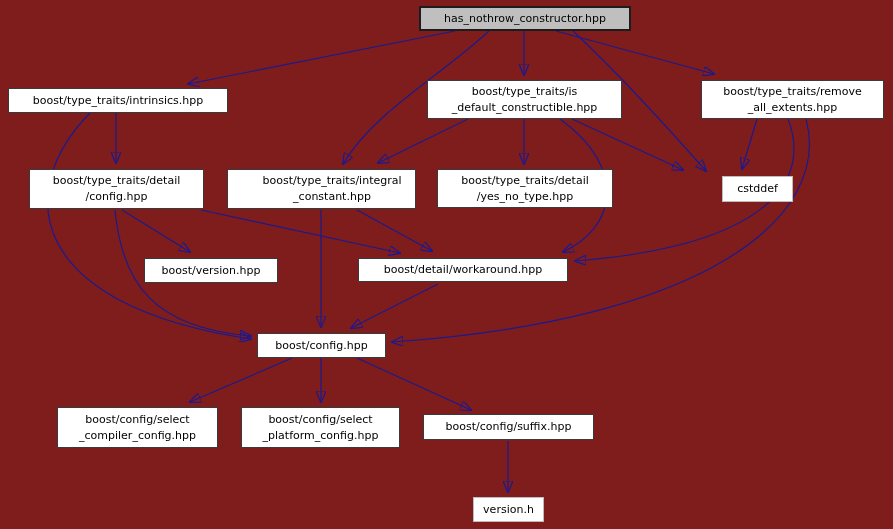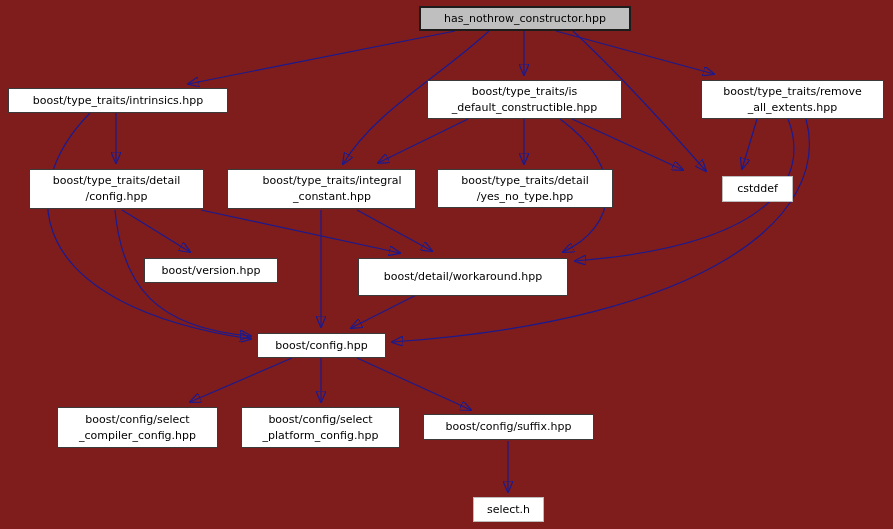--- a/index.html
+++ b/index.html
@@ -100,27 +100,27 @@
   <div class="node" style="left:227px; top:169px; width:189px; height:40px;padding-left:25px;">boost/type_traits/integral
 _constant.hpp</div>
 
   <div class="node" style="left:437px; top:169px; width:176px; height:39px;">boost/type_traits/detail
 /yes_no_type.hpp</div>
 
   <div class="node external" style="left:686px; top:176px; width:71px; height:26px;margin-left:36px;">cstddef</div>
 
   <div class="node" style="left:144px; top:258px; width:134px; height:25px;">boost/version.hpp</div>
 
-  <div class="node" style="left:358px; top:258px; width:210px; height:38px;">boost/detail/workaround.hpp</div>
+  <div class="node" style="left:358px; top:258px; width:210px; height:24px;">boost/detail/workaround.hpp</div>
 
   <div class="node" style="left:257px; top:333px; width:129px; height:25px;">boost/config.hpp</div>
 
   <div class="node" style="left:57px; top:407px; width:161px; height:41px;">boost/config/select
 _compiler_config.hpp</div>
 
   <div class="node" style="left:241px; top:407px; width:159px; height:41px;">boost/config/select
 _platform_config.hpp</div>
 
   <div class="node" style="left:423px; top:414px; width:171px; height:26px;">boost/config/suffix.hpp</div>
 
-  <div class="node external" style="left:473px; top:497px; width:71px; height:25px;">select.h</div>
+  <div class="node external" style="left:473px; top:497px; width:71px; height:25px;">version.h</div>
 
 </div>
 
 </body></html>

